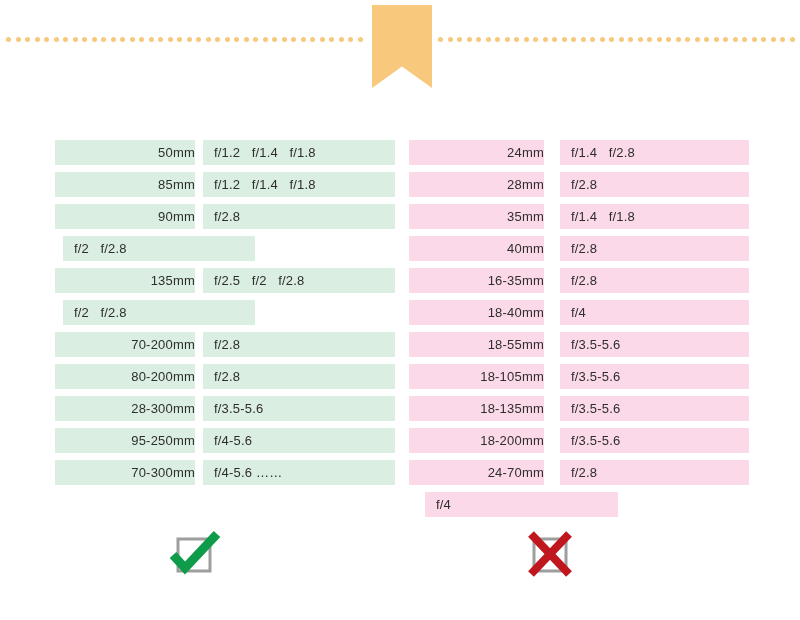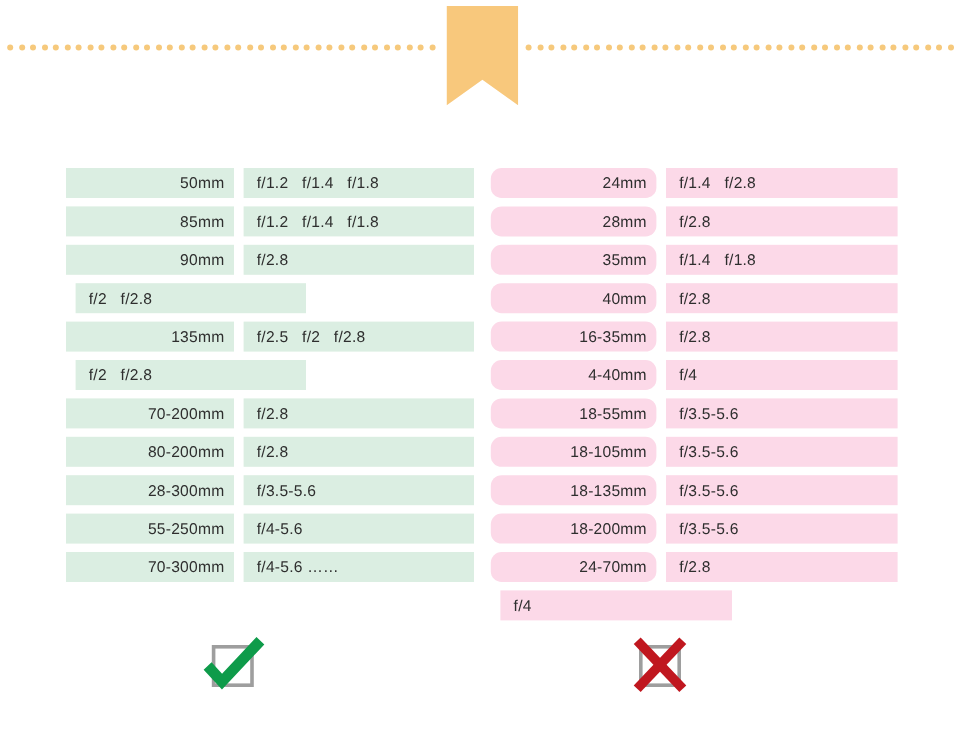--- a/index.html
+++ b/index.html
@@ -73,37 +73,37 @@
   .cell {
     display: flex;
     align-items: center;
     font-size: 13px;
     color: #2e2e2e;
     letter-spacing: 0.2px;
     white-space: pre;
   }
   .cell-label {
     justify-content: flex-end;
-    padding-right: 8px;
+    padding-right: 0;
     box-sizing: border-box;
   }
   .cell-value {
     justify-content: flex-start;
     padding-left: 11px;
     box-sizing: border-box;
   }
 
   
   #panel-recommended .cell-label { width: 140px; }
   #panel-recommended .cell-value { width: 192px; margin-left: 8px; }
   #panel-recommended .cell { background: #dbeee2; }
 
   
-  #panel-avoid .cell-label { width: 138px; border-radius: 9px; }
-  #panel-avoid .cell-value { width: 193px; margin-left: 8px; }
+  #panel-avoid .cell-label { width: 138px; }
+  #panel-avoid .cell-value { width: 193px; margin-left: 16px; }
   #panel-avoid .cell { background: #fcd9e8; }
 
   
   #verdicts {
     position: absolute;
     left: 0;
     top: 530px;
     width: 800px;
     height: 60px;
   }
@@ -234,21 +234,21 @@
       </div>
       <div class="row">
         <div class="cell cell-label">80-200mm</div>
         <div class="cell cell-value">f/2.8</div>
       </div>
       <div class="row">
         <div class="cell cell-label">28-300mm</div>
         <div class="cell cell-value">f/3.5-5.6</div>
       </div>
       <div class="row">
-        <div class="cell cell-label">55-250mm</div>
+        <div class="cell cell-label">95-250mm</div>
         <div class="cell cell-value">f/4-5.6</div>
       </div>
       <div class="row">
         <div class="cell cell-label">70-300mm</div>
         <div class="cell cell-value">f/4-5.6 ……</div>
       </div>
     </div>
 
   <div class="panel" id="panel-avoid">
       <div class="row">
@@ -265,21 +265,21 @@
       </div>
       <div class="row">
         <div class="cell cell-label">40mm</div>
         <div class="cell cell-value">f/2.8</div>
       </div>
       <div class="row">
         <div class="cell cell-label">16-35mm</div>
         <div class="cell cell-value">f/2.8</div>
       </div>
       <div class="row">
-        <div class="cell cell-label">4-40mm</div>
+        <div class="cell cell-label">18-40mm</div>
         <div class="cell cell-value">f/4</div>
       </div>
       <div class="row">
         <div class="cell cell-label">18-55mm</div>
         <div class="cell cell-value">f/3.5-5.6</div>
       </div>
       <div class="row">
         <div class="cell cell-label">18-105mm</div>
         <div class="cell cell-value">f/3.5-5.6</div>
       </div>

